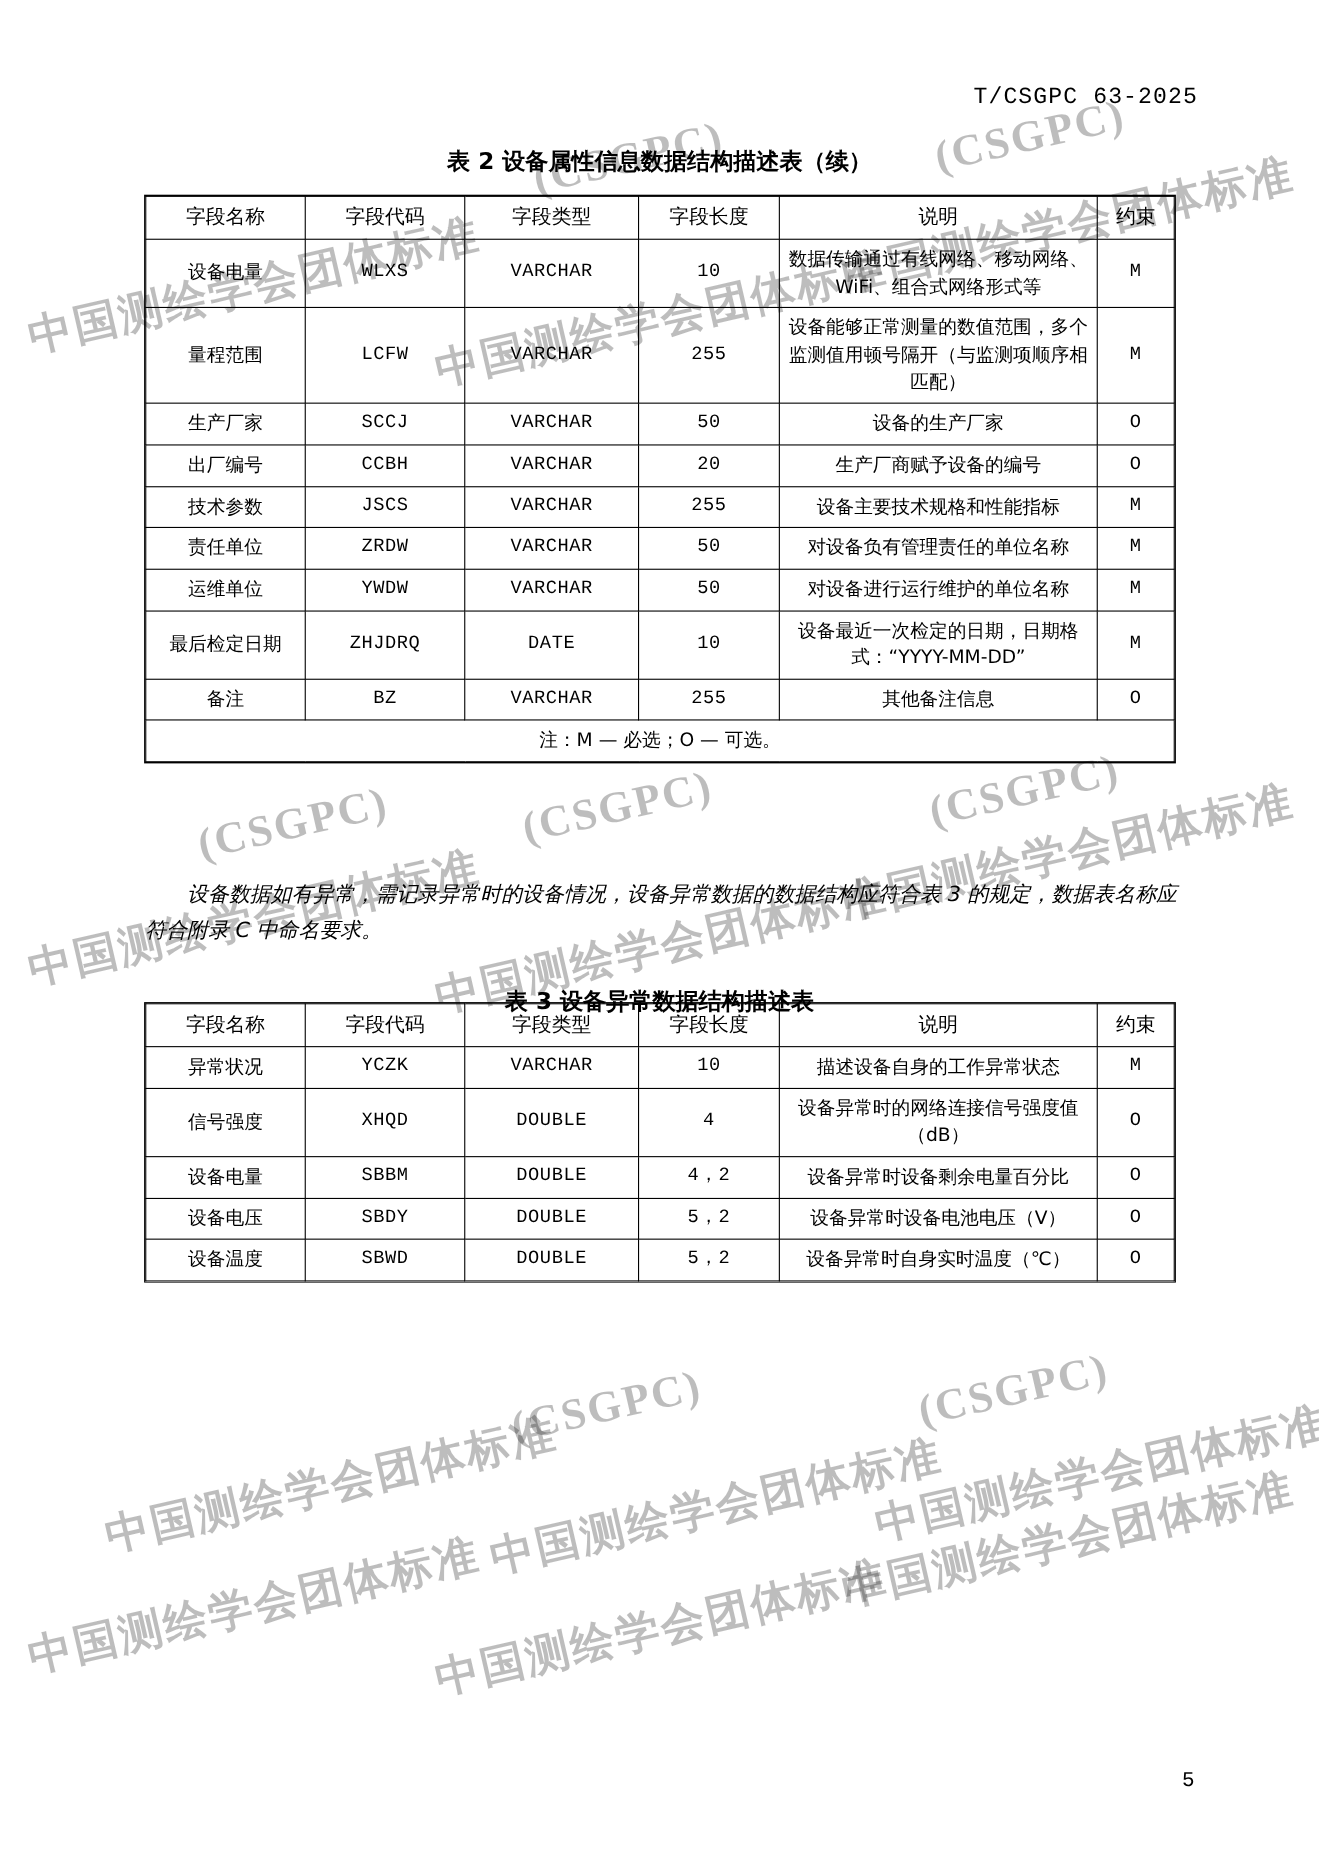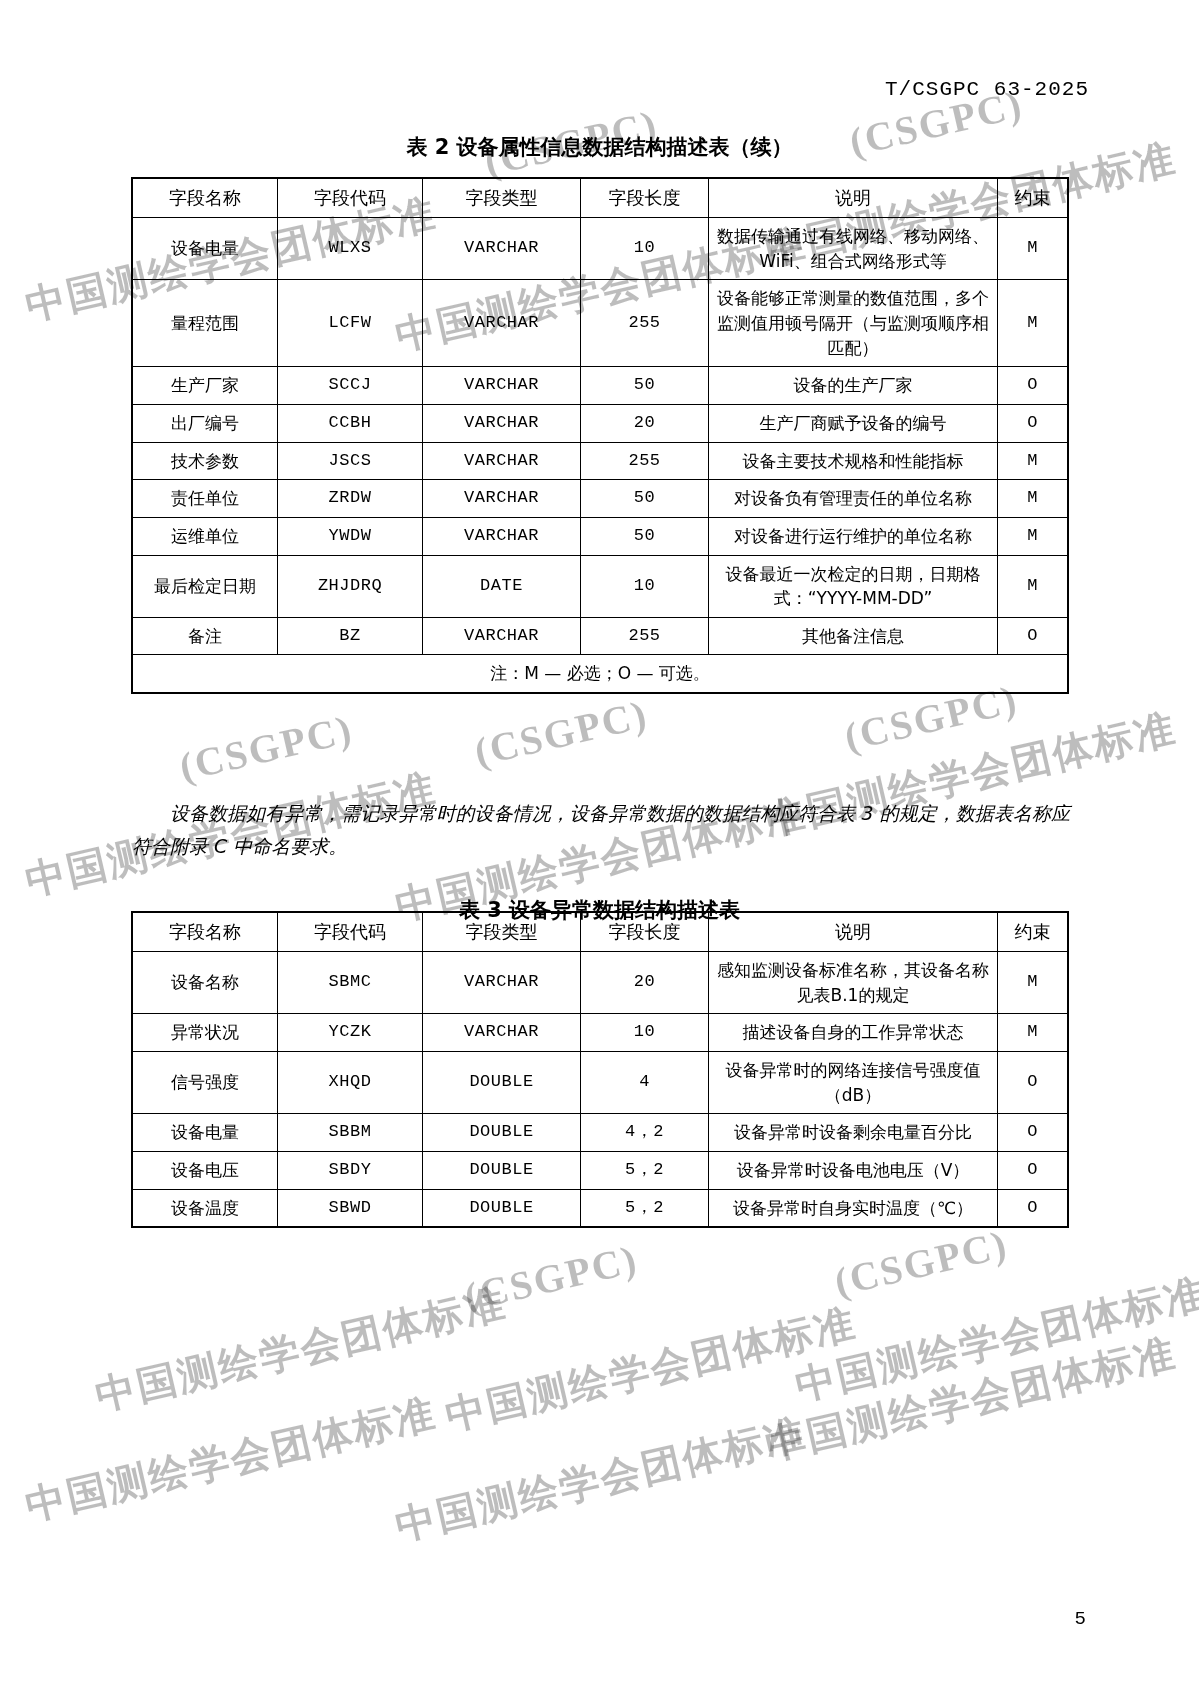--- a/index.html
+++ b/index.html
@@ -275,28 +275,20 @@
     <tbody>
       <tr>
         <td class="hdr">字段名称</td>
         <td class="hdr">字段代码</td>
         <td class="hdr">字段类型</td>
         <td class="hdr">字段长度</td>
         <td class="hdr">说明</td>
         <td class="hdr">约束</td>
       </tr>
       <tr>
-        <td class="cn">设备名称</td>
-        <td class="mono">SBMC</td>
-        <td class="mono">VARCHAR</td>
-        <td class="mono">20</td>
-        <td class="desc">感知监测设备标准名称，其设备名称见表B.1的规定</td>
-        <td class="mono">M</td>
-      </tr>
-      <tr>
         <td class="cn">异常状况</td>
         <td class="mono">YCZK</td>
         <td class="mono">VARCHAR</td>
         <td class="mono">10</td>
         <td class="desc">描述设备自身的工作异常状态</td>
         <td class="mono">M</td>
       </tr>
       <tr>
         <td class="cn">信号强度</td>
         <td class="mono">XHQD</td>

